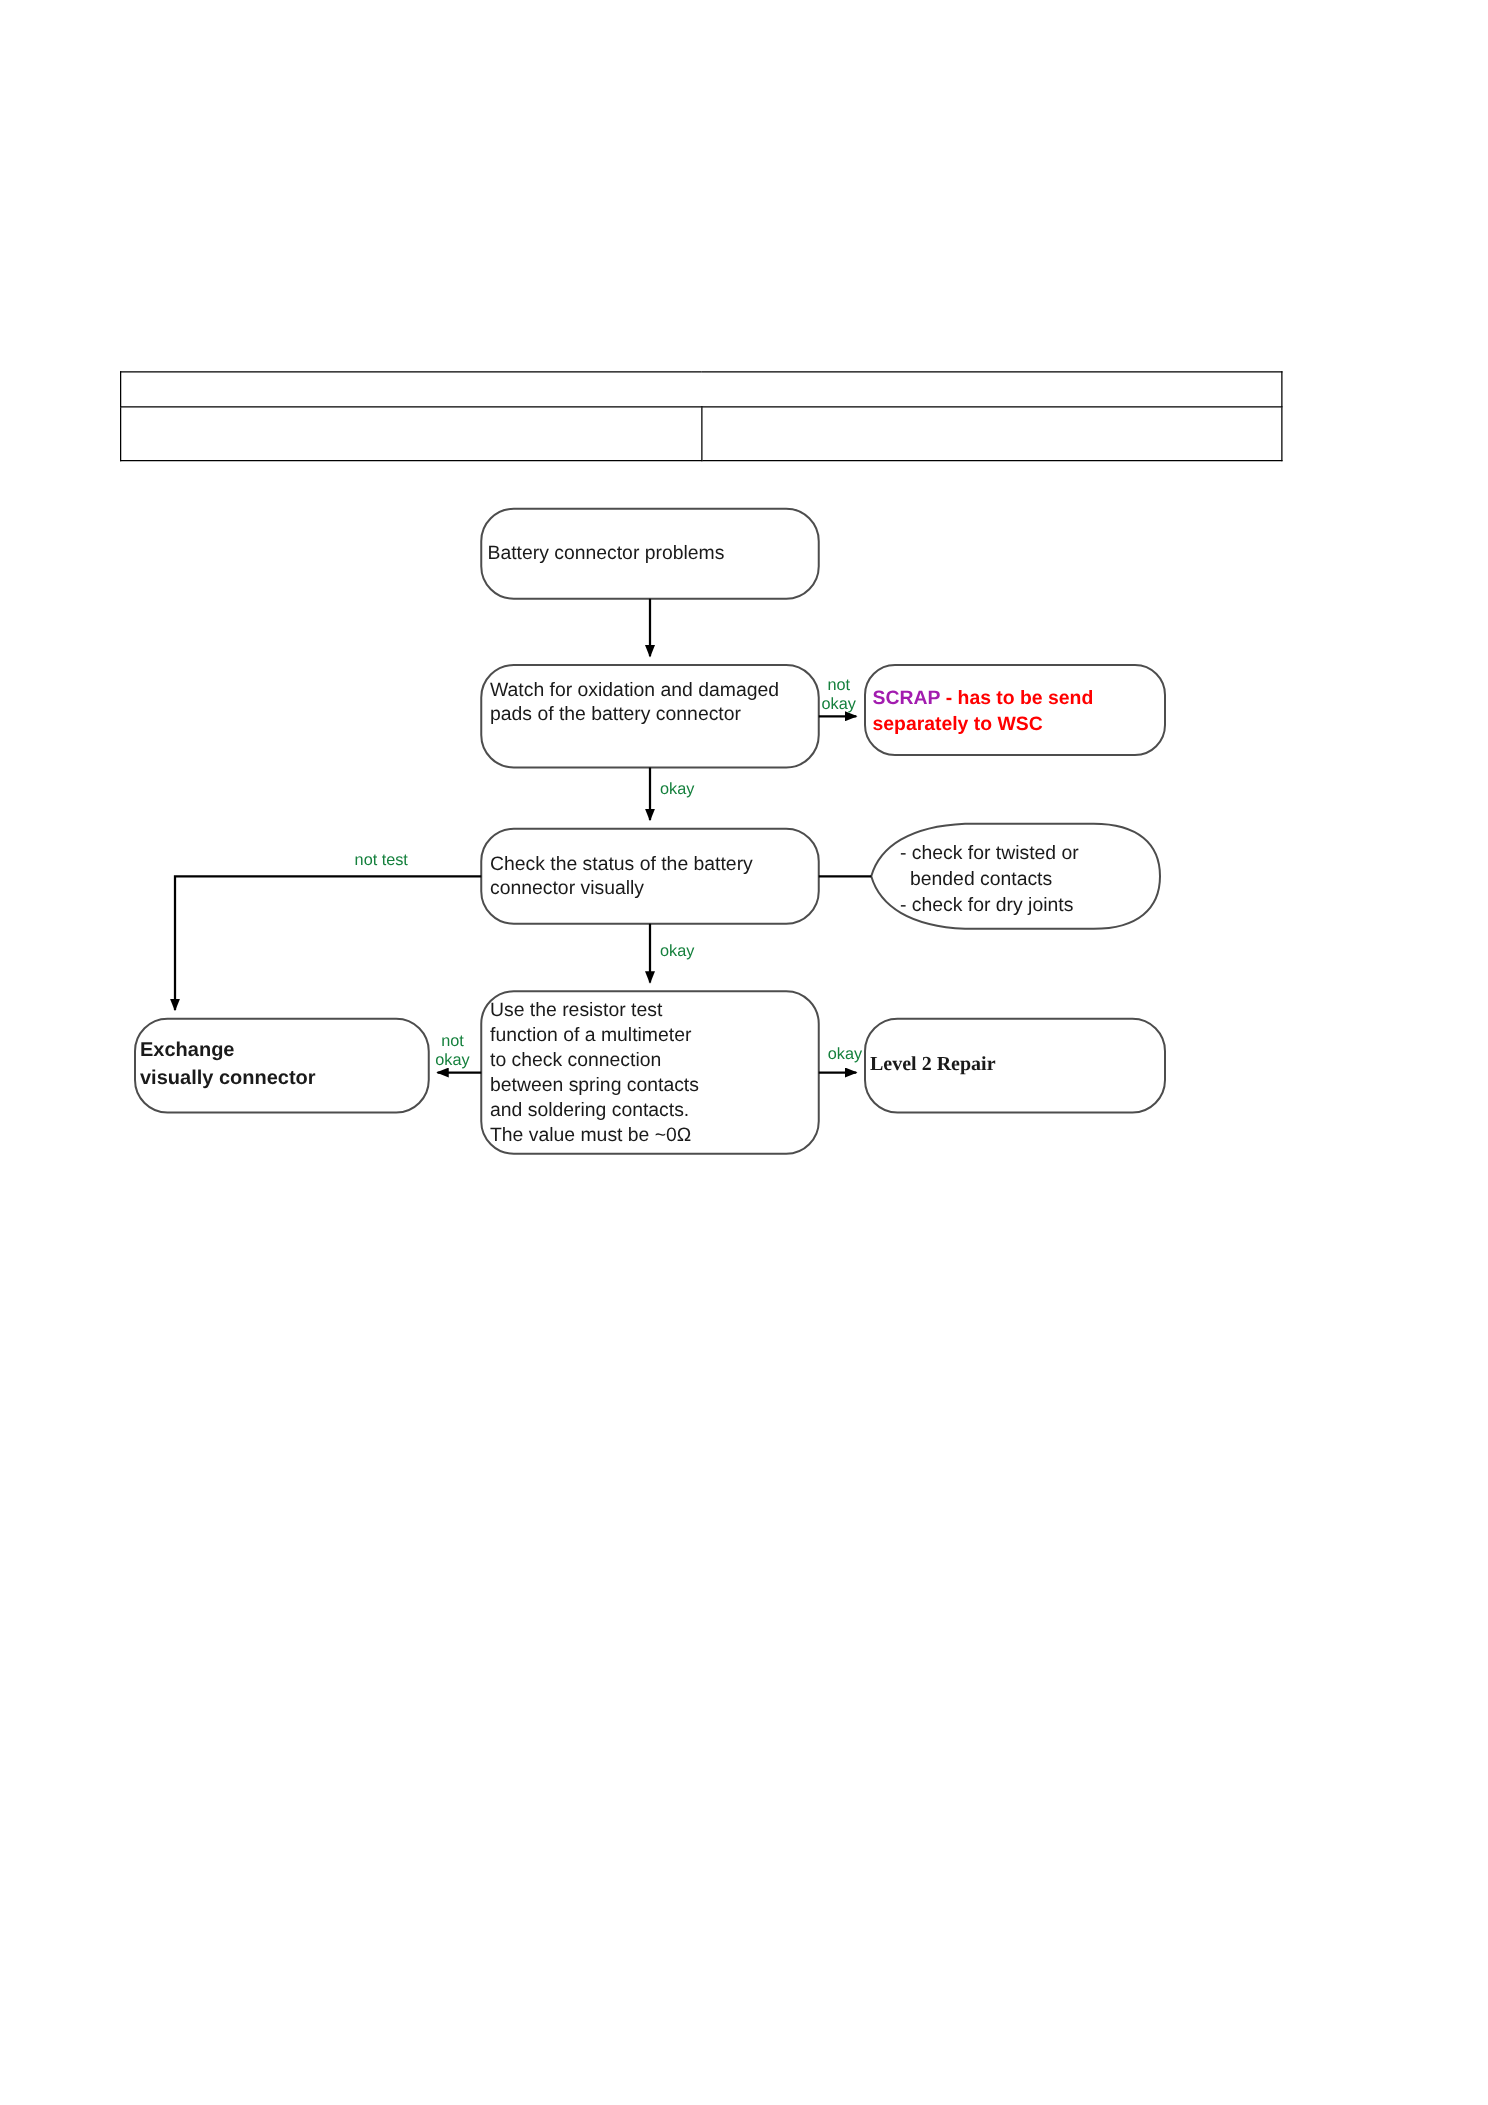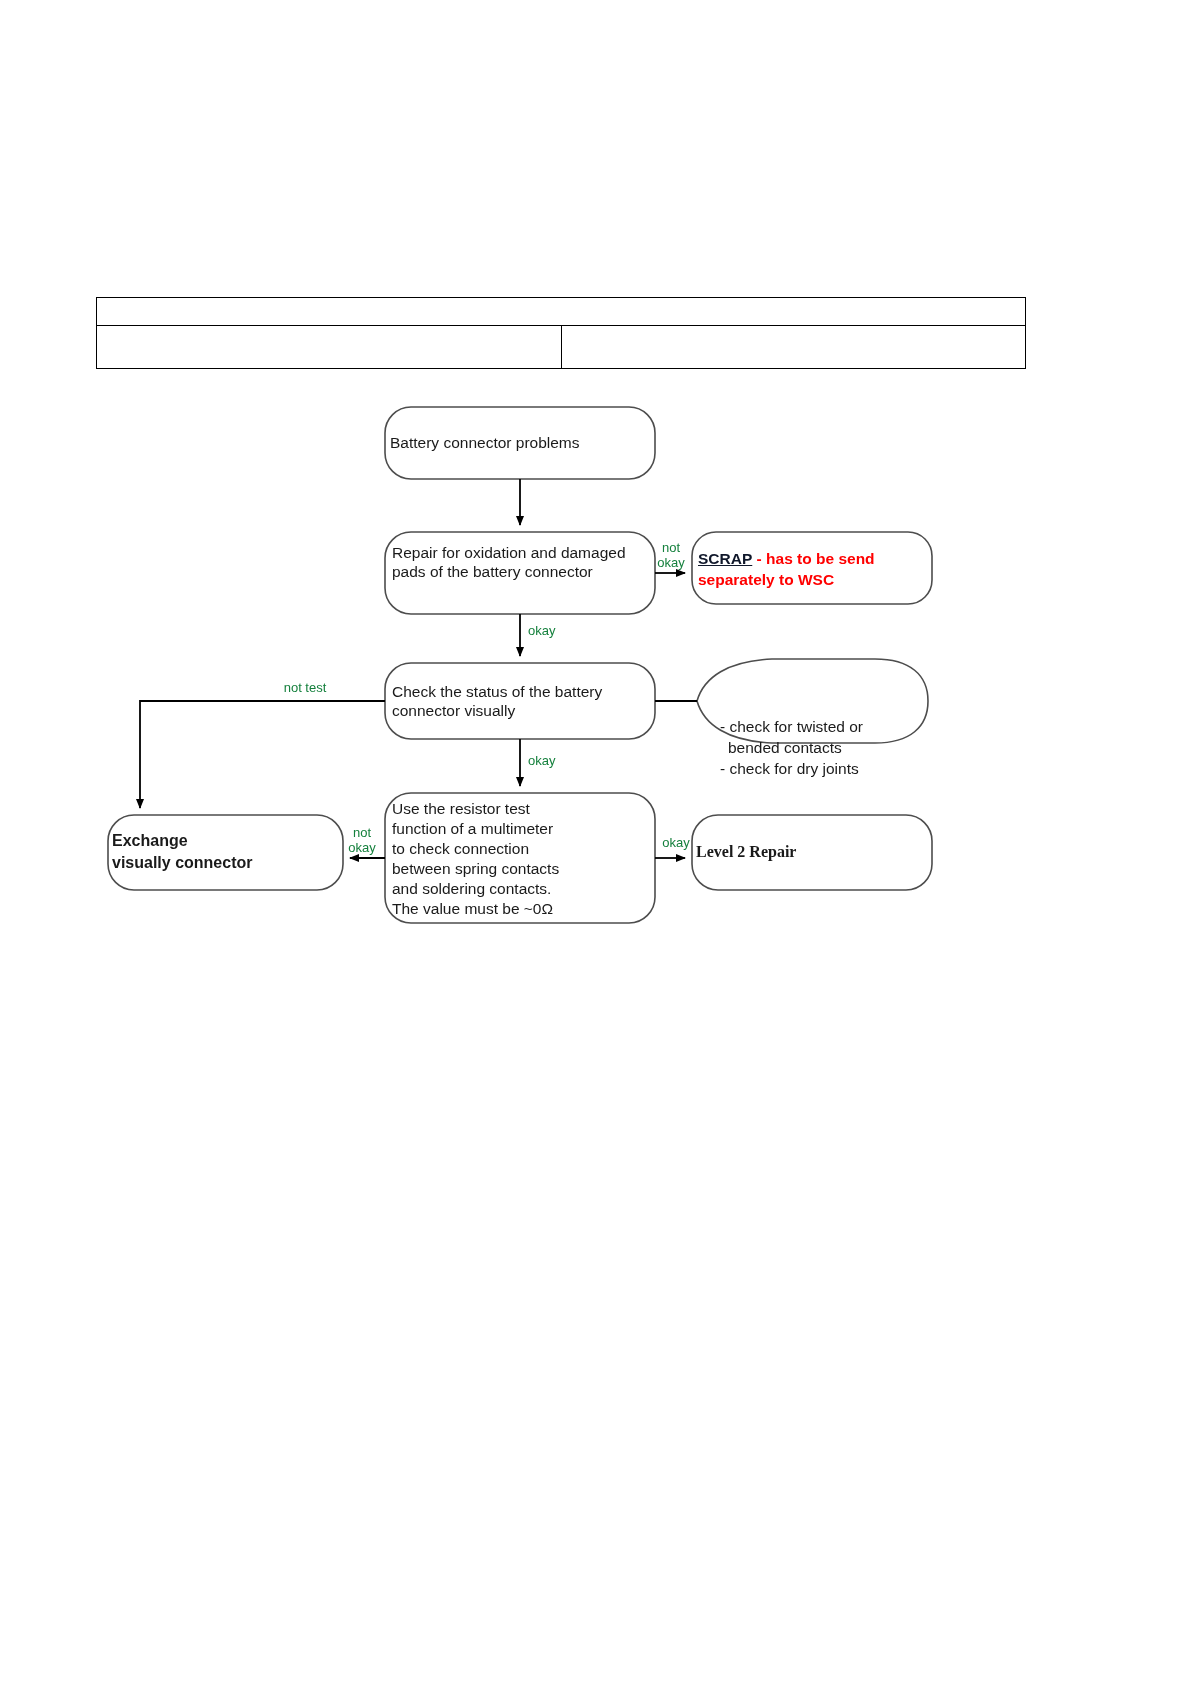--- a/index.html
+++ b/index.html
@@ -52,31 +52,31 @@
   .node-label {
     position: absolute;
     text-align: left;
     font-family: "Liberation Sans", sans-serif;
     font-size: 15.5px;
     line-height: 19px;
     color: #1a1a1a;
     pointer-events: none;
   }
   .node-label.bold { font-weight: bold; font-size: 16px; }
-  .node-label.left { text-align: left; margin-top: 44px; }
+  .node-label.left { text-align: left; }
   .edge-label {
     position: absolute;
     font-family: "Liberation Sans", sans-serif;
     font-size: 13px;
     line-height: 15px;
     color: #15803d;
     text-align: center;
     pointer-events: none;
   }
-  .scrap-black { color: #0f172a; font-weight: bold; text-decoration: underline; }
+  .scrap-black { color: #a21caf; font-weight: bold; }
   .scrap-red { color: #ff0000; font-weight: bold; margin-top: 12px; }
 </style>
 </head>
 <body>
 
 <table class="header-table">
   <tbody>
       <tr class="row-top">
     <td colspan="2"></td>
   </tr>
@@ -130,21 +130,21 @@
 
     <line x1="420" y1="354" x2="420" y2="401" stroke="#000000" stroke-width="1.8" marker-end="url(#arrow)"></line>
 
     <path d="M285,473 L250,473" stroke="#000000" stroke-width="1.8" fill="none" marker-end="url(#arrow)"></path>
 
     <path d="M555,473 L585,473" stroke="#000000" stroke-width="1.8" fill="none" marker-end="url(#arrow)"></path>
   </svg>
 
   <div class="node-label" style="left:290px; top:48px; width:260px;">Battery connector problems</div>
 
-  <div class="node-label" style="left:292px; top:158px; width:256px;">Repair for oxidation and damaged pads of the battery connector</div>
+  <div class="node-label" style="left:292px; top:158px; width:256px;">Watch for oxidation and damaged pads of the battery connector</div>
 
   <div class="node-label" style="left:598px; top:163px; width:230px; line-height:21px;">
     <span class="scrap-black">SCRAP</span>
     <span class="scrap-red">- has to be send</span><br>
     <span class="scrap-red">separately to WSC</span>
   </div>
 
   <div class="node-label" style="left:292px; top:297px; width:256px;">Check the status of the battery connector visually</div>
 
   <div class="node-label left" style="left:620px; top:287px; width:210px; line-height:21px;">

